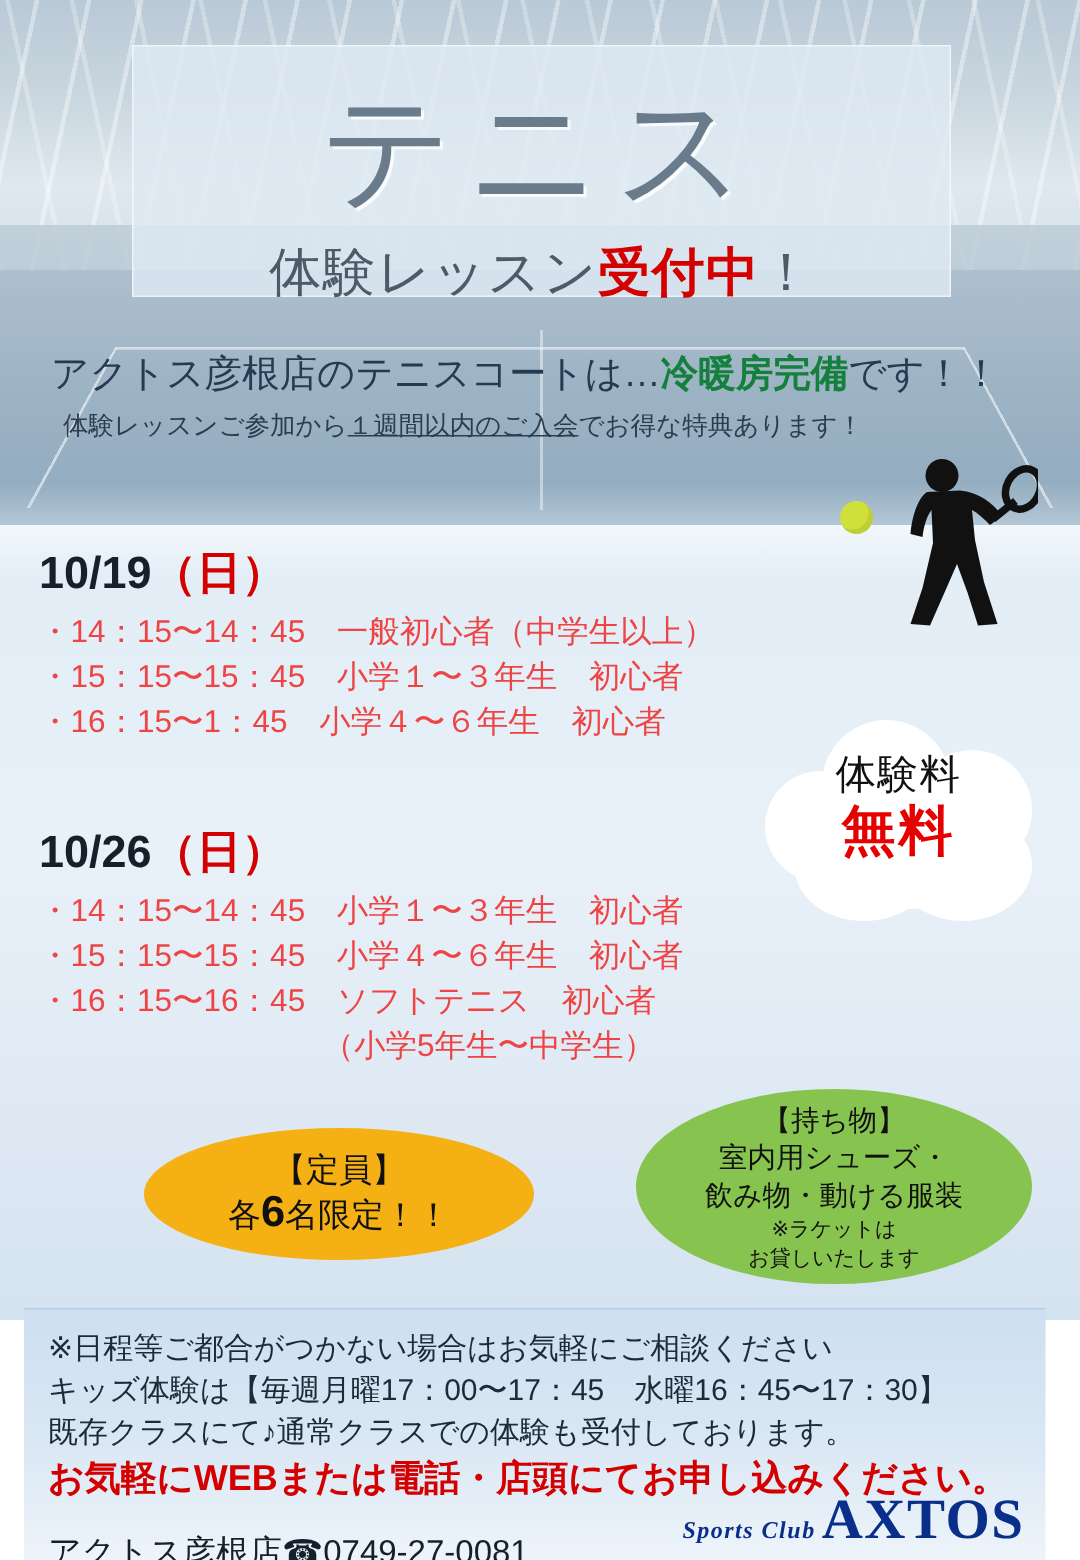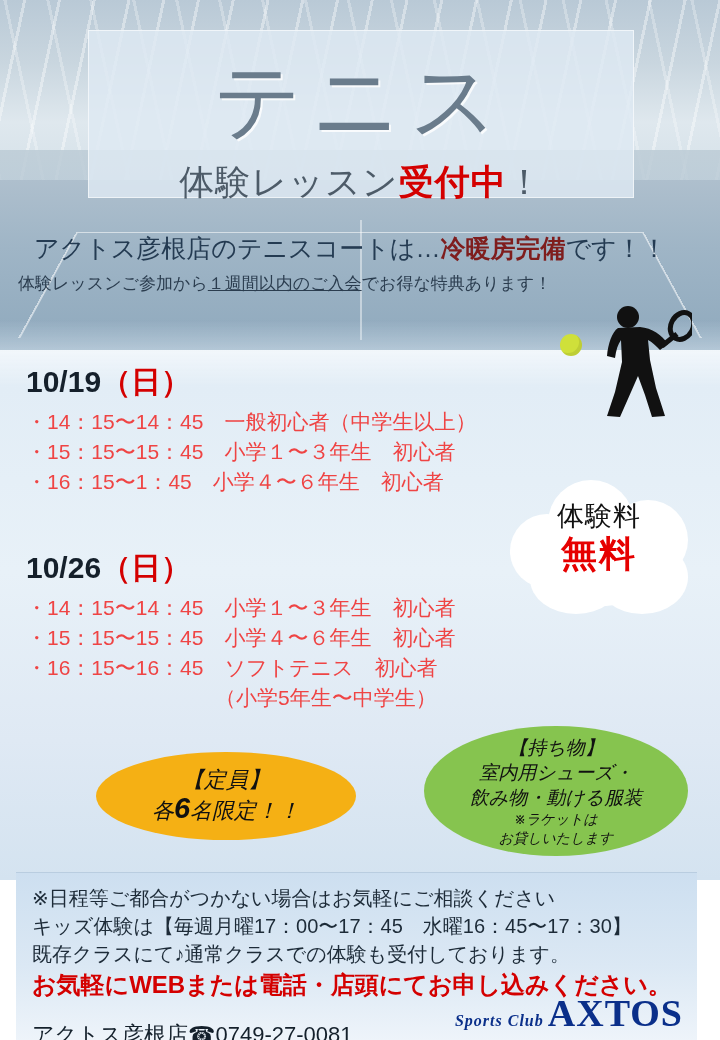--- a/index.html
+++ b/index.html
@@ -66,23 +66,23 @@
   .title-sub{
     position:absolute;left:0;right:0;top:132px;text-align:center;
     font-size:35px;line-height:38px;color:#4d5b68;letter-spacing:1px;
   }
   .title-sub .accent{color:#d40000;font-weight:bold;}
   
   .lead1{
     position:absolute;left:34px;top:232px;width:660px;
     font-size:25px;color:#243b52;letter-spacing:0px;
   }
-  .lead1 .hot{color:#7f1d1d;font-weight:bold;}
+  .lead1 .hot{color:#15803d;font-weight:bold;}
   .lead2{
-    position:absolute;left:18px;top:272px;width:660px;
+    position:absolute;left:42px;top:272px;width:660px;
     font-size:17px;color:#2b3d4f;
   }
   .lead2 u{text-decoration:underline;}
   
   .sched{position:absolute;left:26px;}
   .sched .date{
     font-size:30px;font-weight:bold;color:#15202b;letter-spacing:0px;
     margin-bottom:4px;
   }
   .sched .date .dow{color:#d40000;}
@@ -109,21 +109,21 @@
     position:absolute;left:0;right:0;top:28px;text-align:center;
     font-size:27px;color:#111;letter-spacing:1px;z-index:5;
   }
   .cloud .txt-b{
     position:absolute;left:0;right:0;top:60px;text-align:center;
     font-size:36px;font-weight:bold;color:#e60000;letter-spacing:2px;z-index:5;
   }
   
   .ellipse{
     position:absolute;border-radius:50%;display:flex;align-items:center;
-    justify-content:center;flex-direction:column;text-align:center;color:#111;font-style:italic;
+    justify-content:center;flex-direction:column;text-align:center;color:#111;
   }
   .el-cap{
     left:96px;top:752px;width:260px;height:88px;background:#f5b014;
   }
   .el-cap .l1{font-size:22px;line-height:26px;}
   .el-cap .l2{font-size:22px;line-height:30px;}
   .el-cap .l2 b{font-size:29px;}
   .el-items{
     left:424px;top:726px;width:264px;height:130px;background:#86c44f;
   }

